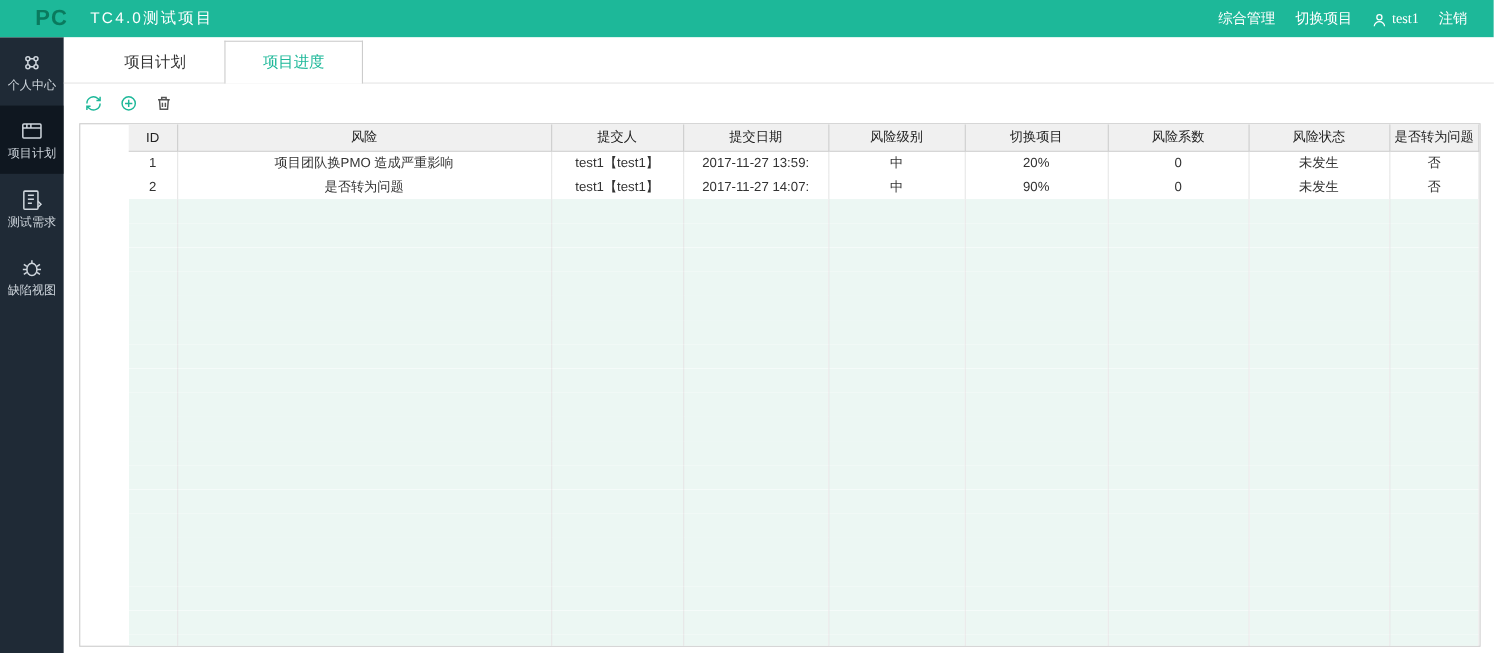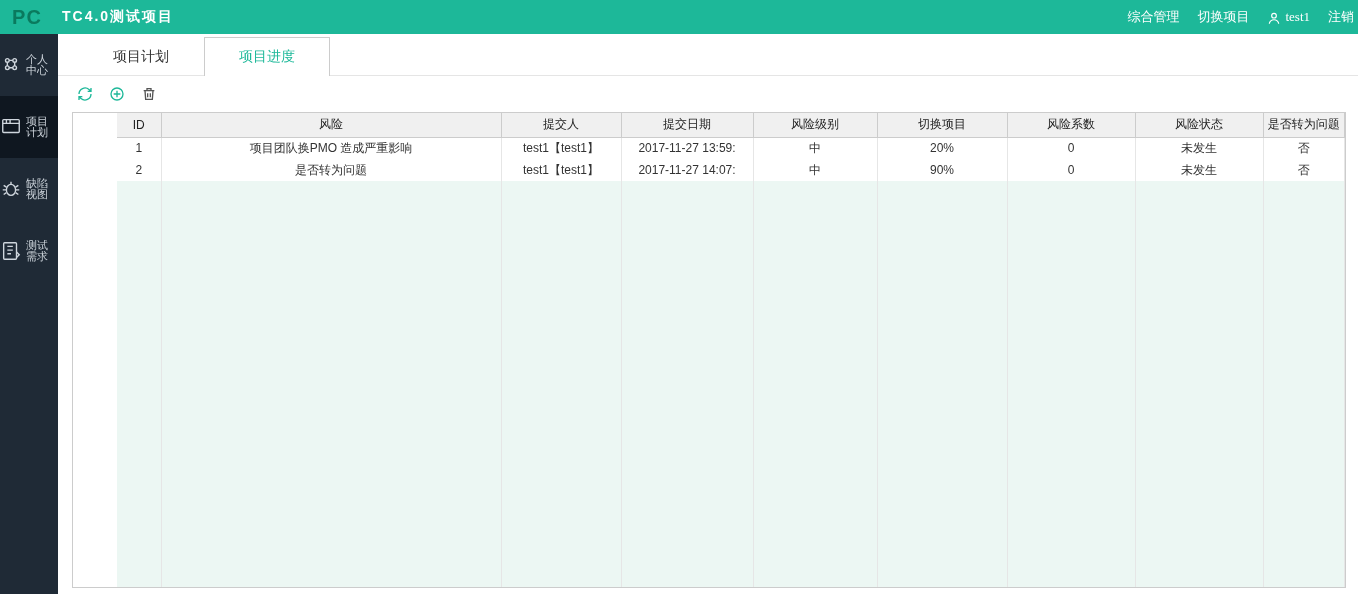--- a/index.html
+++ b/index.html
@@ -1,26 +1,26 @@
 <!DOCTYPE html>
 <html><head>
 <meta charset="utf-8">
 <style>
 * { margin: 0; padding: 0; box-sizing: border-box; }
 body { font-family: "Microsoft YaHei", Arial, sans-serif; font-size: 12px; color: #333; background: #fff; width: 1358px; height: 594px; overflow: hidden; }
 
-.header { height: 34px; background: #1db899; display: flex; align-items: center; padding: 0 4px; color: #fff; font-size: 13px; }
+.header { height: 34px; background: #1db899; display: flex; align-items: center; padding: 0 24px; color: #fff; font-size: 13px; }
 .logo { font-size: 20px; font-weight: bold; color: #0a7a5e; width: 46px; text-align: center; letter-spacing: 1px; }
-.project-title { margin-left: 12px; font-weight: bold; font-size: 14px; letter-spacing: 2px; }
+.project-title { margin-left: 12px; font-weight: normal; font-size: 14px; letter-spacing: 2px; }
 .header-spacer { flex: 1; }
 .header-link { margin-left: 18px; cursor: pointer; font-family: Liberation Serif, serif; }
 .user-icon { margin-right: 4px; display: inline-flex; vertical-align: middle; }
 
 .sidebar { position: absolute; left: 0; top: 34px; width: 58px; height: 560px; background: #1f2a36; color: #cfd6dd; }
-.sidebar-item { display: flex; flex-direction: row; align-items: center; justify-content: center; height: 62px; cursor: pointer; font-size: 11px; gap: 4px; }
+.sidebar-item { display: flex; flex-direction: column; align-items: center; justify-content: center; height: 62px; cursor: pointer; font-size: 11px; gap: 4px; }
 .sidebar-item.active { background: #0f1720; }
 .sidebar-item .icon { width: 22px; height: 22px; display: flex; align-items: center; justify-content: center; }
 .sidebar-item span.label { line-height: 1; }
 
 .main { position: absolute; left: 58px; top: 34px; right: 0; bottom: 0; background: #fff; }
 
 .tabs { height: 42px; display: flex; align-items: flex-end; padding-left: 20px; border-bottom: 1px solid #e5e5e5; }
 .tab { padding: 10px 34px; font-size: 14px; color: #333; cursor: pointer; border: 1px solid transparent; border-bottom: none; position: relative; top: 1px; }
 .tab.active { border-color: #ccc; background: #fff; color: #1db899; }
 
@@ -85,35 +85,35 @@
       <svg width="22" height="22" viewBox="0 0 24 24" fill="none" stroke="#cfd6dd" stroke-width="1.5">
           <rect x="3" y="4" width="18" height="14" rx="1"></rect>
           <path d="M3 8h18M7 4v4M11 4v4"></path>
         </svg>
     </span>
     <span class="label">项目计划</span>
   </div>
   <div class="sidebar-item">
     <span class="icon">
       <svg width="22" height="22" viewBox="0 0 24 24" fill="none" stroke="#cfd6dd" stroke-width="1.5">
-          <ellipse cx="12" cy="13" rx="5" ry="6"></ellipse>
-          <path d="M12 7V4M7 10l-3-2M17 10l3-2M7 16l-3 2M17 16l3 2M7 13H3M17 13h4"></path>
-        </svg>
-    </span>
-    <span class="label">缺陷视图</span>
+          <rect x="4" y="3" width="14" height="18" rx="1"></rect>
+          <path d="M8 7h6M8 11h6M8 15h4"></path>
+          <path d="M18 13l3 3-3 3"></path>
+        </svg>
+    </span>
+    <span class="label">测试需求</span>
   </div>
   <div class="sidebar-item">
     <span class="icon">
       <svg width="22" height="22" viewBox="0 0 24 24" fill="none" stroke="#cfd6dd" stroke-width="1.5">
-          <rect x="4" y="3" width="14" height="18" rx="1"></rect>
-          <path d="M8 7h6M8 11h6M8 15h4"></path>
-          <path d="M18 13l3 3-3 3"></path>
-        </svg>
-    </span>
-    <span class="label">测试需求</span>
+          <ellipse cx="12" cy="13" rx="5" ry="6"></ellipse>
+          <path d="M12 7V4M7 10l-3-2M17 10l3-2M7 16l-3 2M17 16l3 2M7 13H3M17 13h4"></path>
+        </svg>
+    </span>
+    <span class="label">缺陷视图</span>
   </div>
 </div>
 
 <div class="main">
   <div class="tabs">
     <div class="tab">项目计划</div>
     <div class="tab active">项目进度</div>
   </div>
 
   <div class="toolbar">

